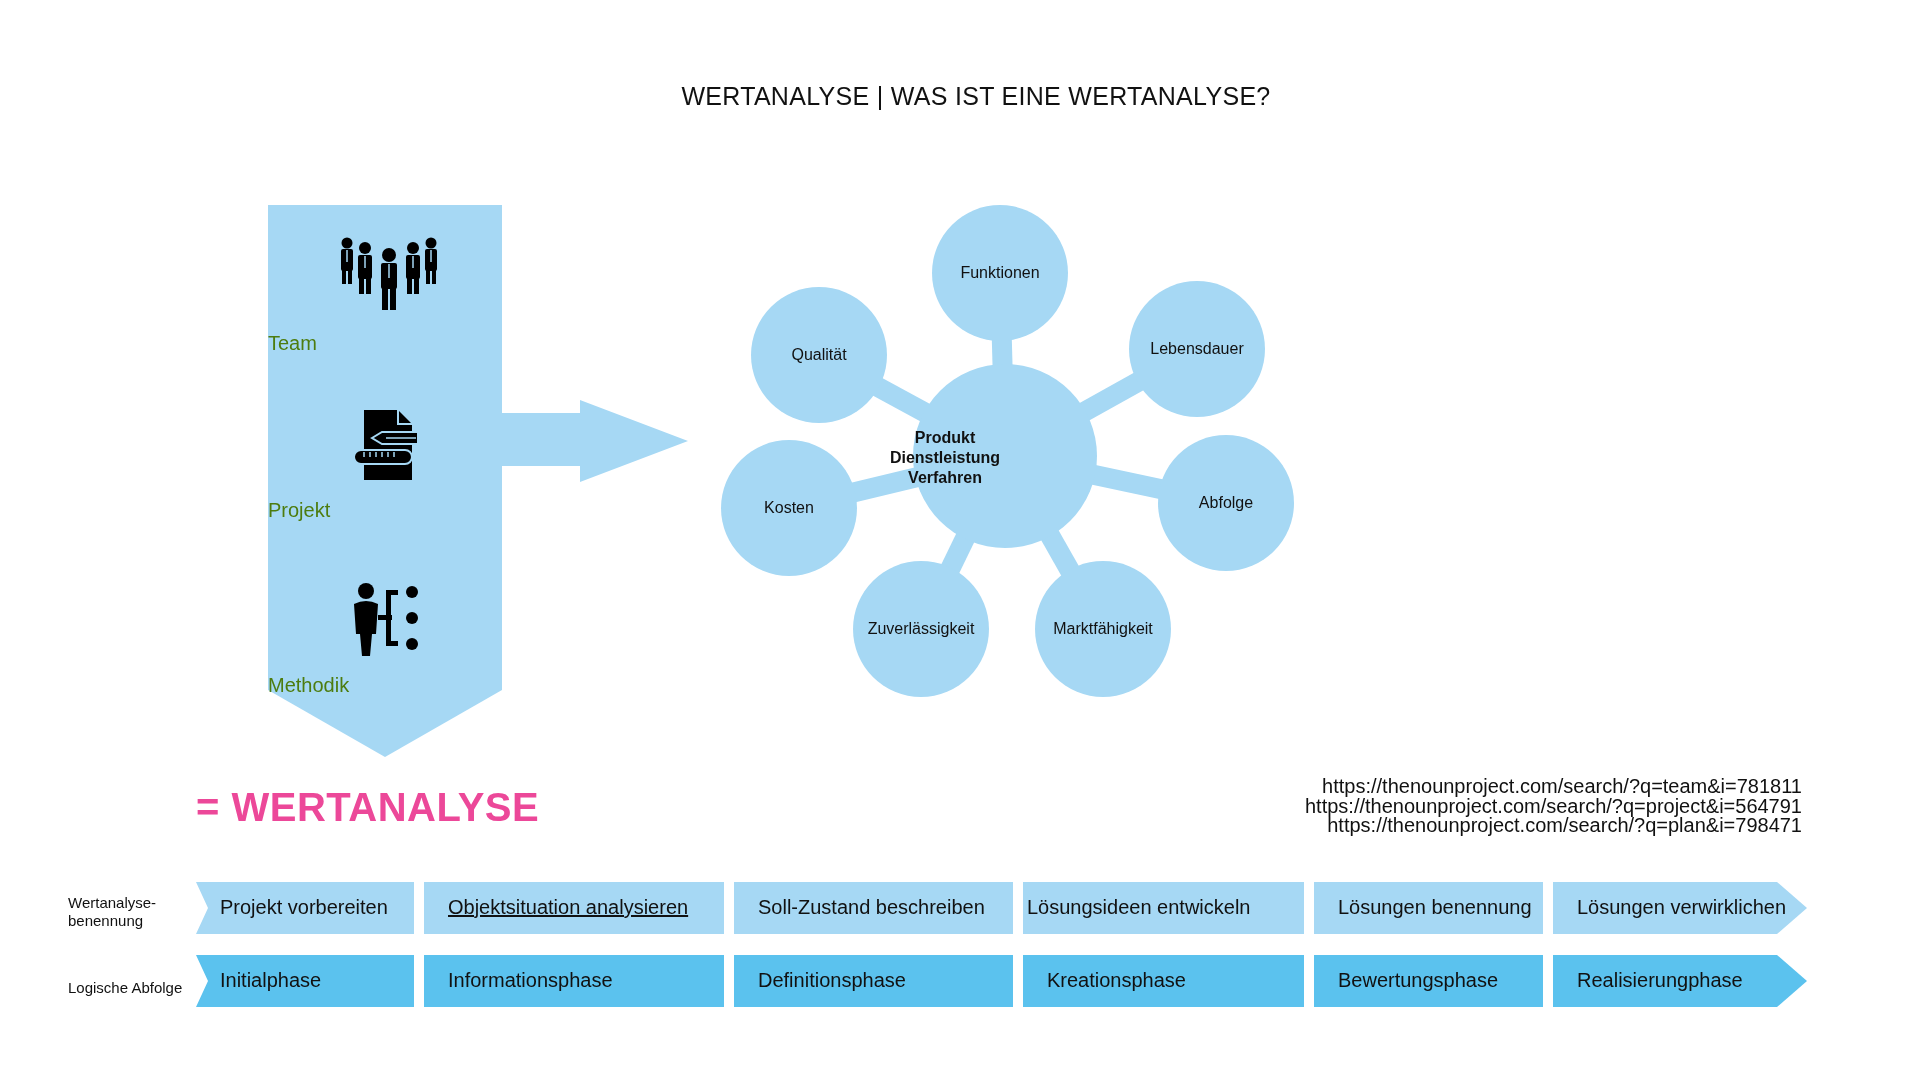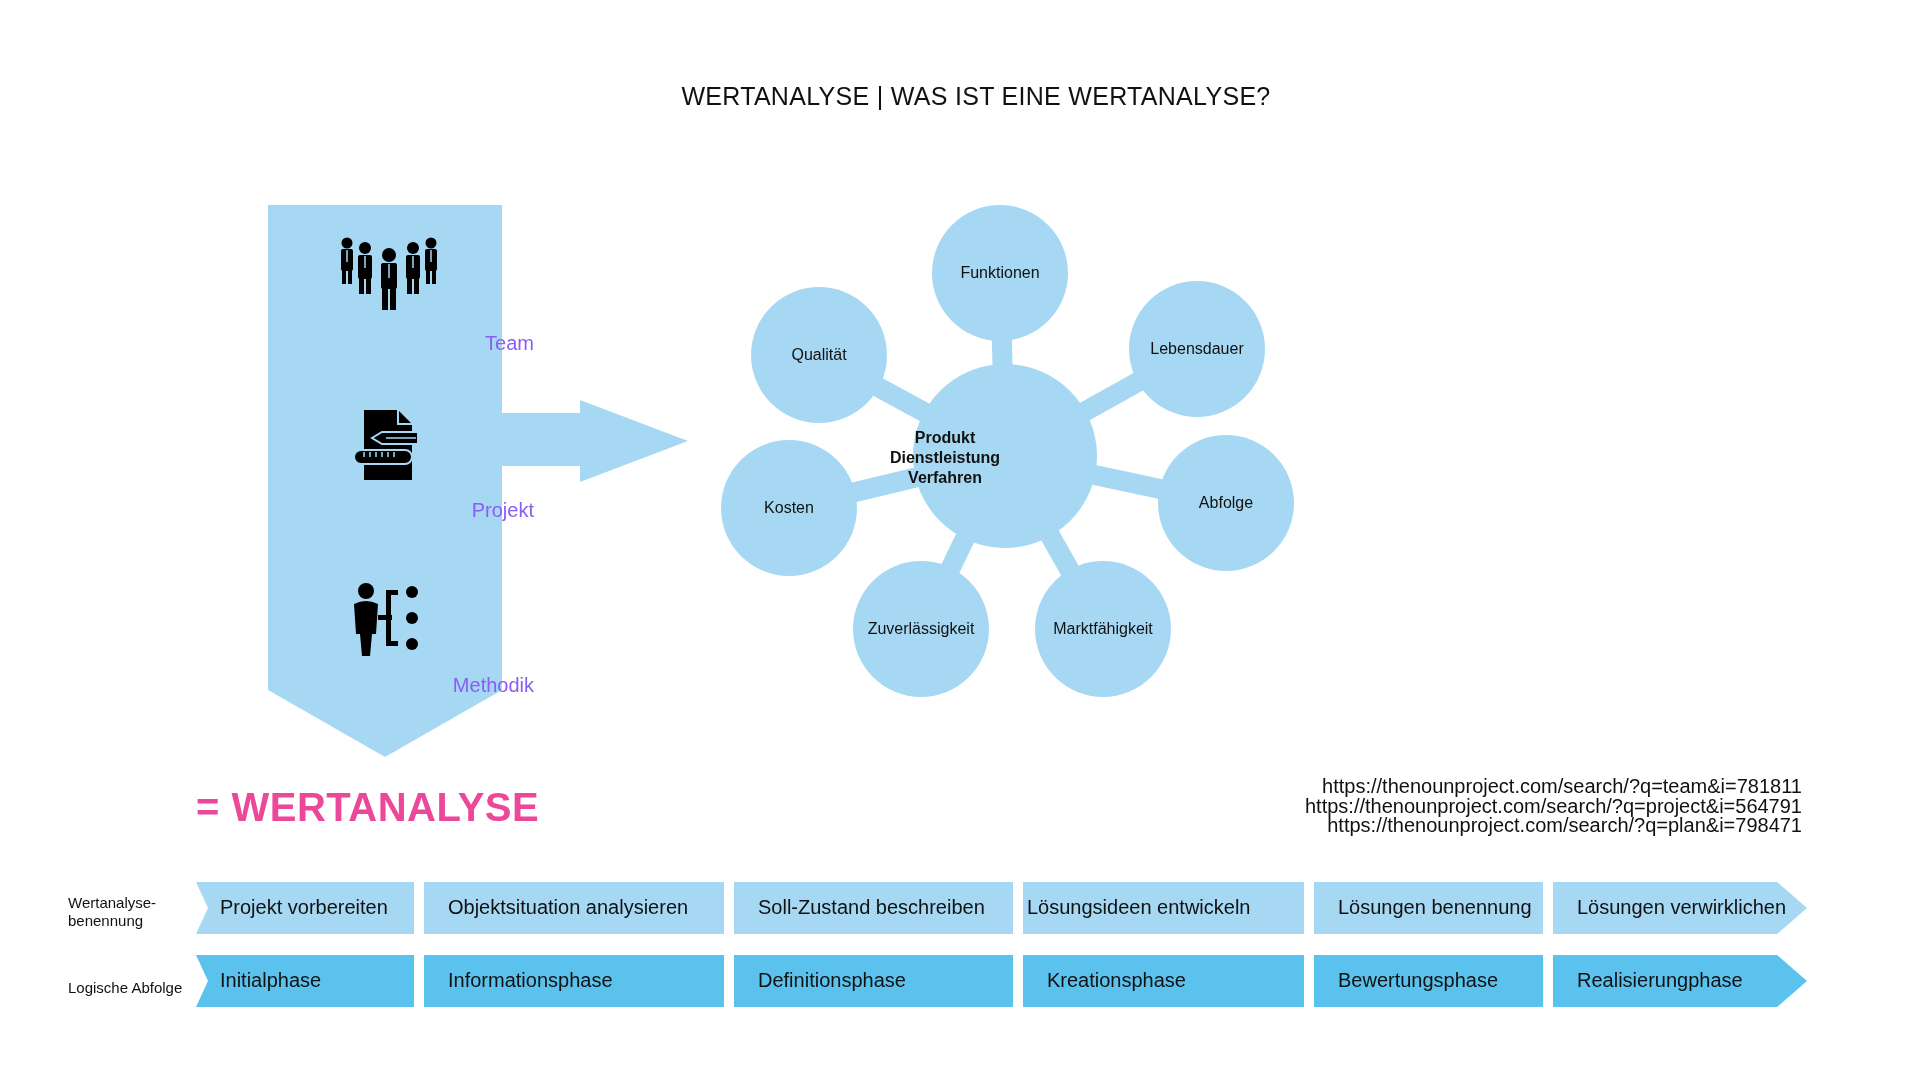--- a/index.html
+++ b/index.html
@@ -1,20 +1,20 @@
 <!DOCTYPE html>
 <html><head>
 <meta charset="utf-8">
 <style>
   html, body { margin:0; padding:0; background:#ffffff; }
   body { width:1920px; height:1080px; position:relative; overflow:hidden; font-family:"Liberation Sans", sans-serif; color:#111; }
   .abs { position:absolute; }
   #title { left:0; width:1920px; top:82px; text-align:center; font-size:25px; letter-spacing:0.3px; color:#111;margin-left:16px; }
   #stage { position:absolute; left:0; top:0; }
-  .panel-label { position:absolute; width:234px; left:268px; text-align:right; font-size:20px; color:#8b5cf6;margin-left:32px; }
+  .panel-label { position:absolute; width:234px; left:268px; text-align:left; font-size:20px; color:#4d7c0f; }
   .icon { position:absolute; }
   .bubble-label { position:absolute; text-align:center; font-size:16px; color:#111; transform:translate(-50%,-50%); white-space:nowrap; }
   .center-label { position:absolute; text-align:center; font-size:16px; font-weight:bold; color:#111; transform:translate(-50%,-50%); line-height:20px; white-space:nowrap; }
   #eq-title { left:196px; top:785px; font-size:40px; font-weight:bold; color:#ec4899; letter-spacing:0.5px; }
   #sources { right:118px; top:777px; text-align:right; font-size:20px; line-height:19.5px; color:#111; }
   .row-label { position:absolute; left:68px; font-size:15px; line-height:18px; color:#111; }
   .seg-text { position:absolute; font-size:20px; color:#111; white-space:nowrap; }
 </style>
 </head>
 <body>
@@ -151,21 +151,21 @@
 </div>
 
 <div class="row-label" style="top:894px">
   <div>Wertanalyse-</div>
   <div>benennung</div>
 </div>
 <div class="row-label" style="top:979px">Logische Abfolge</div>
 
 <div id="seg-texts">
     <div class="seg-text" style="left: 220px; top: 896px;">Projekt vorbereiten</div>
-    <div class="seg-text" style="left: 448px; top: 896px;">Objektsituation analysieren</div>
+    <div class="seg-text" style="left: 448px; top: 896px; text-decoration: underline;">Objektsituation analysieren</div>
     <div class="seg-text" style="left: 758px; top: 896px;">Soll-Zustand beschreiben</div>
     <div class="seg-text" style="left: 1027px; top: 896px;">Lösungsideen entwickeln</div>
     <div class="seg-text" style="left: 1338px; top: 896px;">Lösungen benennung</div>
     <div class="seg-text" style="left: 1577px; top: 896px;">Lösungen verwirklichen</div>
     <div class="seg-text" style="left: 220px; top: 969px;">Initialphase</div>
     <div class="seg-text" style="left: 448px; top: 969px;">Informationsphase</div>
     <div class="seg-text" style="left: 758px; top: 969px;">Definitionsphase</div>
     <div class="seg-text" style="left: 1047px; top: 969px;">Kreationsphase</div>
     <div class="seg-text" style="left: 1338px; top: 969px;">Bewertungsphase</div>
     <div class="seg-text" style="left: 1577px; top: 969px;">Realisierungphase</div>

